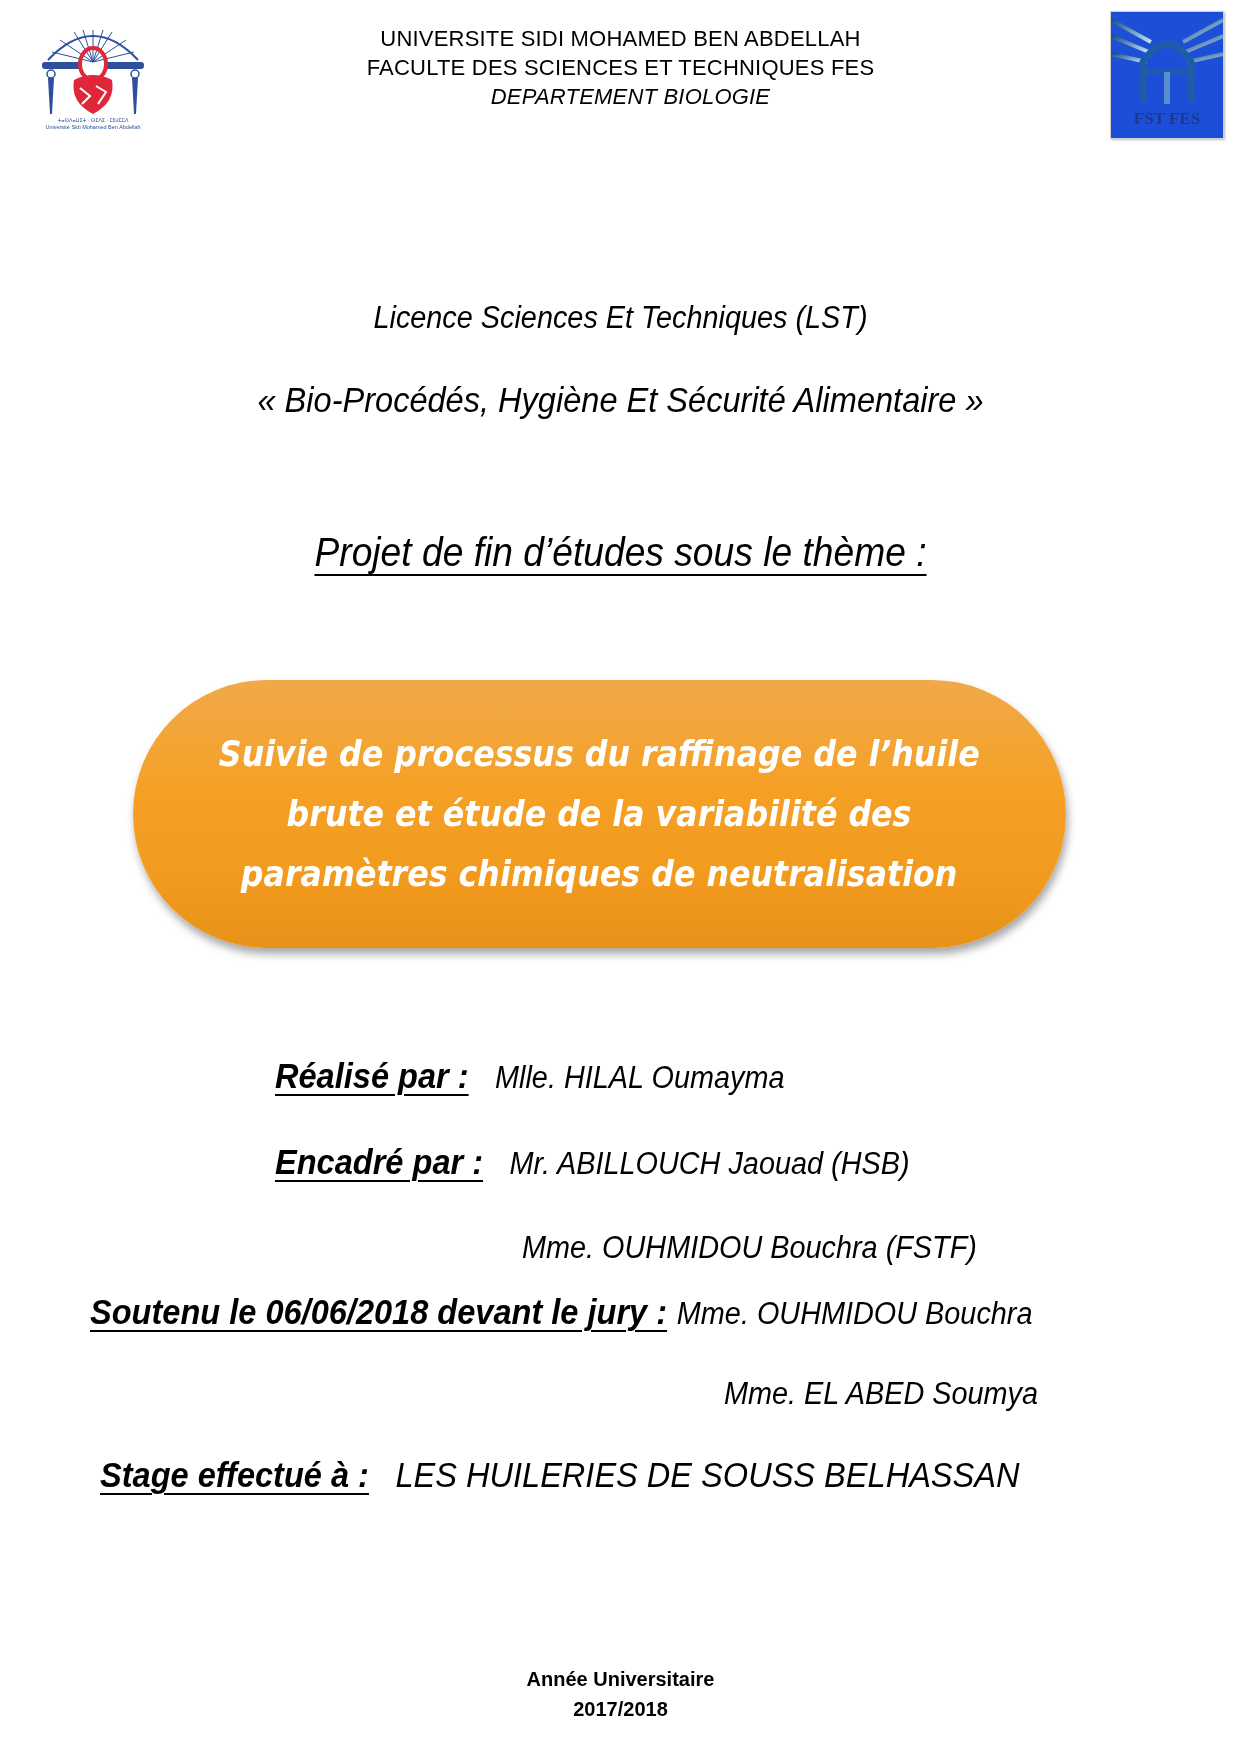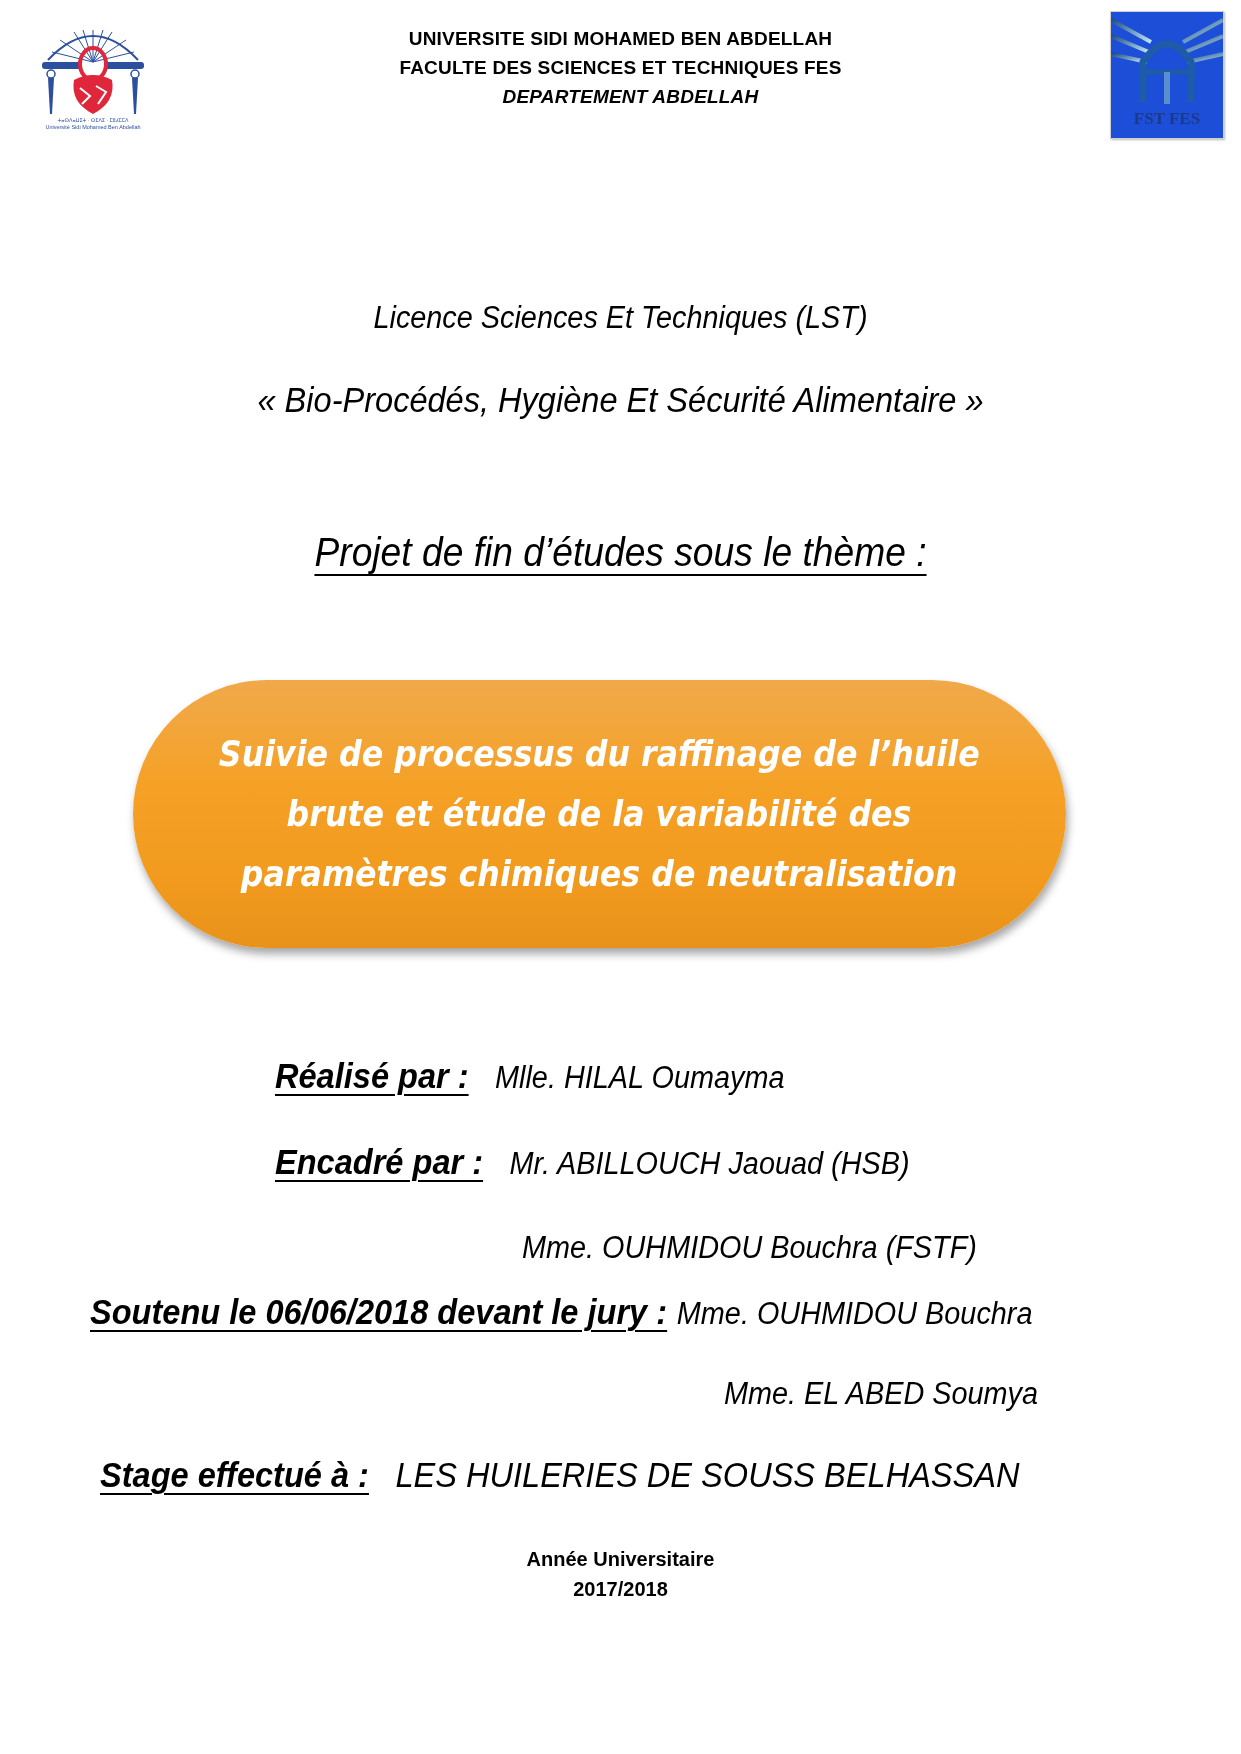--- a/index.html
+++ b/index.html
@@ -1,32 +1,32 @@
 <!DOCTYPE html>
 <html><head>
   <meta charset="utf-8">
   <style>
     html, body { margin: 0; padding: 0; background: #ffffff; }
     body { width: 1241px; height: 1754px; position: relative; overflow: hidden; color: #000; }
     .abs { position: absolute; }
-    .hdr { font-family: "Liberation Sans", sans-serif; font-weight: bold; font-size: 19px; text-align: center; line-height: 29px; left: 0; width: 1241px; letter-spacing: 0.2px; }
+    .hdr { font-family: "Liberation Sans", sans-serif; font-weight: normal; font-size: 22px; text-align: center; line-height: 29px; left: 0; width: 1241px; letter-spacing: 0.2px; }
     .hdr .dept { font-style: italic; padding-left: 20px; }
     .logo-left { left: 34px; top: 18px; width: 118px; height: 115px; }
     .logo-right { left: 1110px; top: 11px; width: 112px; height: 126px; border: 1px solid #cfcfcf; box-shadow: 1px 1px 2px #bbb; background: #1d4ed8; }
     .ital { font-family: "Liberation Sans", sans-serif; font-style: italic; }
     .lst { top: 300px; left: 0; width: 1241px; text-align: center; font-size: 31px; transform: scaleX(0.93); }
     .prog { top: 380px; left: 0; width: 1241px; text-align: center; font-size: 35px; transform: scaleX(0.93); }
     .projet { top: 530px; left: 0; width: 1241px; text-align: center; font-size: 40px; transform: scaleX(0.93); }
     .projet span { text-decoration: underline; text-decoration-thickness: 2px; text-underline-offset: 8px; }
     .pill { left: 133px; top: 680px; width: 933px; height: 268px; border-radius: 134px / 134px; background: linear-gradient(to bottom, #f0a94a 0%, #f5a126 40%, #f19a1e 75%, #e8921a 100%); box-shadow: 2px 6px 8px rgba(0,0,0,0.35); display: flex; flex-direction: column; justify-content: center; align-items: center; }
     .pill .line { font-family: "DejaVu Sans", sans-serif; font-style: italic; font-weight: bold; color: #ffffff; font-size: 36px; line-height: 60px; transform: scaleX(0.88); white-space: nowrap; }
     .row { font-family: "Liberation Sans", sans-serif; font-style: italic; white-space: nowrap; transform-origin: left center; transform: scaleX(0.93); }
     .lbl { font-weight: bold; font-size: 35px; text-decoration: underline; text-decoration-thickness: 2px; text-underline-offset: 6px; }
     .val { font-size: 31px; font-weight: normal; }
-    .annee { font-family: "Liberation Sans", sans-serif; font-weight: bold; font-size: 20px; text-align: center; left: 0; width: 1241px; top: 1544px; line-height: 30px; }
+    .annee { font-family: "Liberation Sans", sans-serif; font-weight: bold; font-size: 20px; text-align: center; left: 0; width: 1241px; top: 1664px; line-height: 30px; }
   </style>
 </head>
 <body>
 
 <div class="abs logo-left">
   <svg width="118" height="115" viewBox="0 0 118 115">
     <g stroke="#2c4f9e" stroke-width="1" fill="none">
       <path d="M14 42 Q59 -6 104 42" stroke-width="2"></path>
       <line x1="59" y1="44" x2="59" y2="12"></line>
         <line x1="59" y1="44" x2="40" y2="14"></line>
@@ -47,21 +47,21 @@
     <ellipse cx="59" cy="46" rx="13" ry="16" fill="none" stroke="#e0263a" stroke-width="4"></ellipse>
     <path d="M40 62 Q59 52 78 62 Q82 84 59 96 Q36 84 40 62 Z" fill="#e0263a"></path>
     <path d="M46 70 L56 78 L48 86 M62 68 L72 74 L64 86" stroke="#fff" stroke-width="2" fill="none"></path>
     <text x="59" y="104" font-size="5" text-anchor="middle" fill="#2c4f9e" font-family="Liberation Sans, sans-serif">ⵜⴰⵙⴷⴰⵡⵉⵜ · ⵙⵉⴷⵉ · ⵎⵓⵃⵎⵎⴷ</text>
     <text x="59" y="111" font-size="5.5" text-anchor="middle" fill="#2c4f9e" font-family="Liberation Sans, sans-serif">Université Sidi Mohamed Ben Abdellah</text>
   </svg>
 </div>
 
 <div class="abs hdr" style="top:24px;">UNIVERSITE SIDI MOHAMED BEN ABDELLAH</div>
 <div class="abs hdr" style="top:53px;">FACULTE DES SCIENCES ET TECHNIQUES FES</div>
-<div class="abs hdr" style="top:82px;"><span class="dept">DEPARTEMENT ABDELLAH</span></div>
+<div class="abs hdr" style="top:82px;"><span class="dept">DEPARTEMENT BIOLOGIE</span></div>
 
 <div class="abs logo-right">
   <svg width="112" height="126" viewBox="0 0 112 126">
     <defs>
       <linearGradient id="rays" x1="0" y1="0" x2="1" y2="1">
         <stop offset="0" stop-color="#1c4f86"></stop>
           <stop offset="1" stop-color="#bfe4f5"></stop>
       </linearGradient>
     </defs>
     <g stroke="url(#rays)" stroke-width="4">

